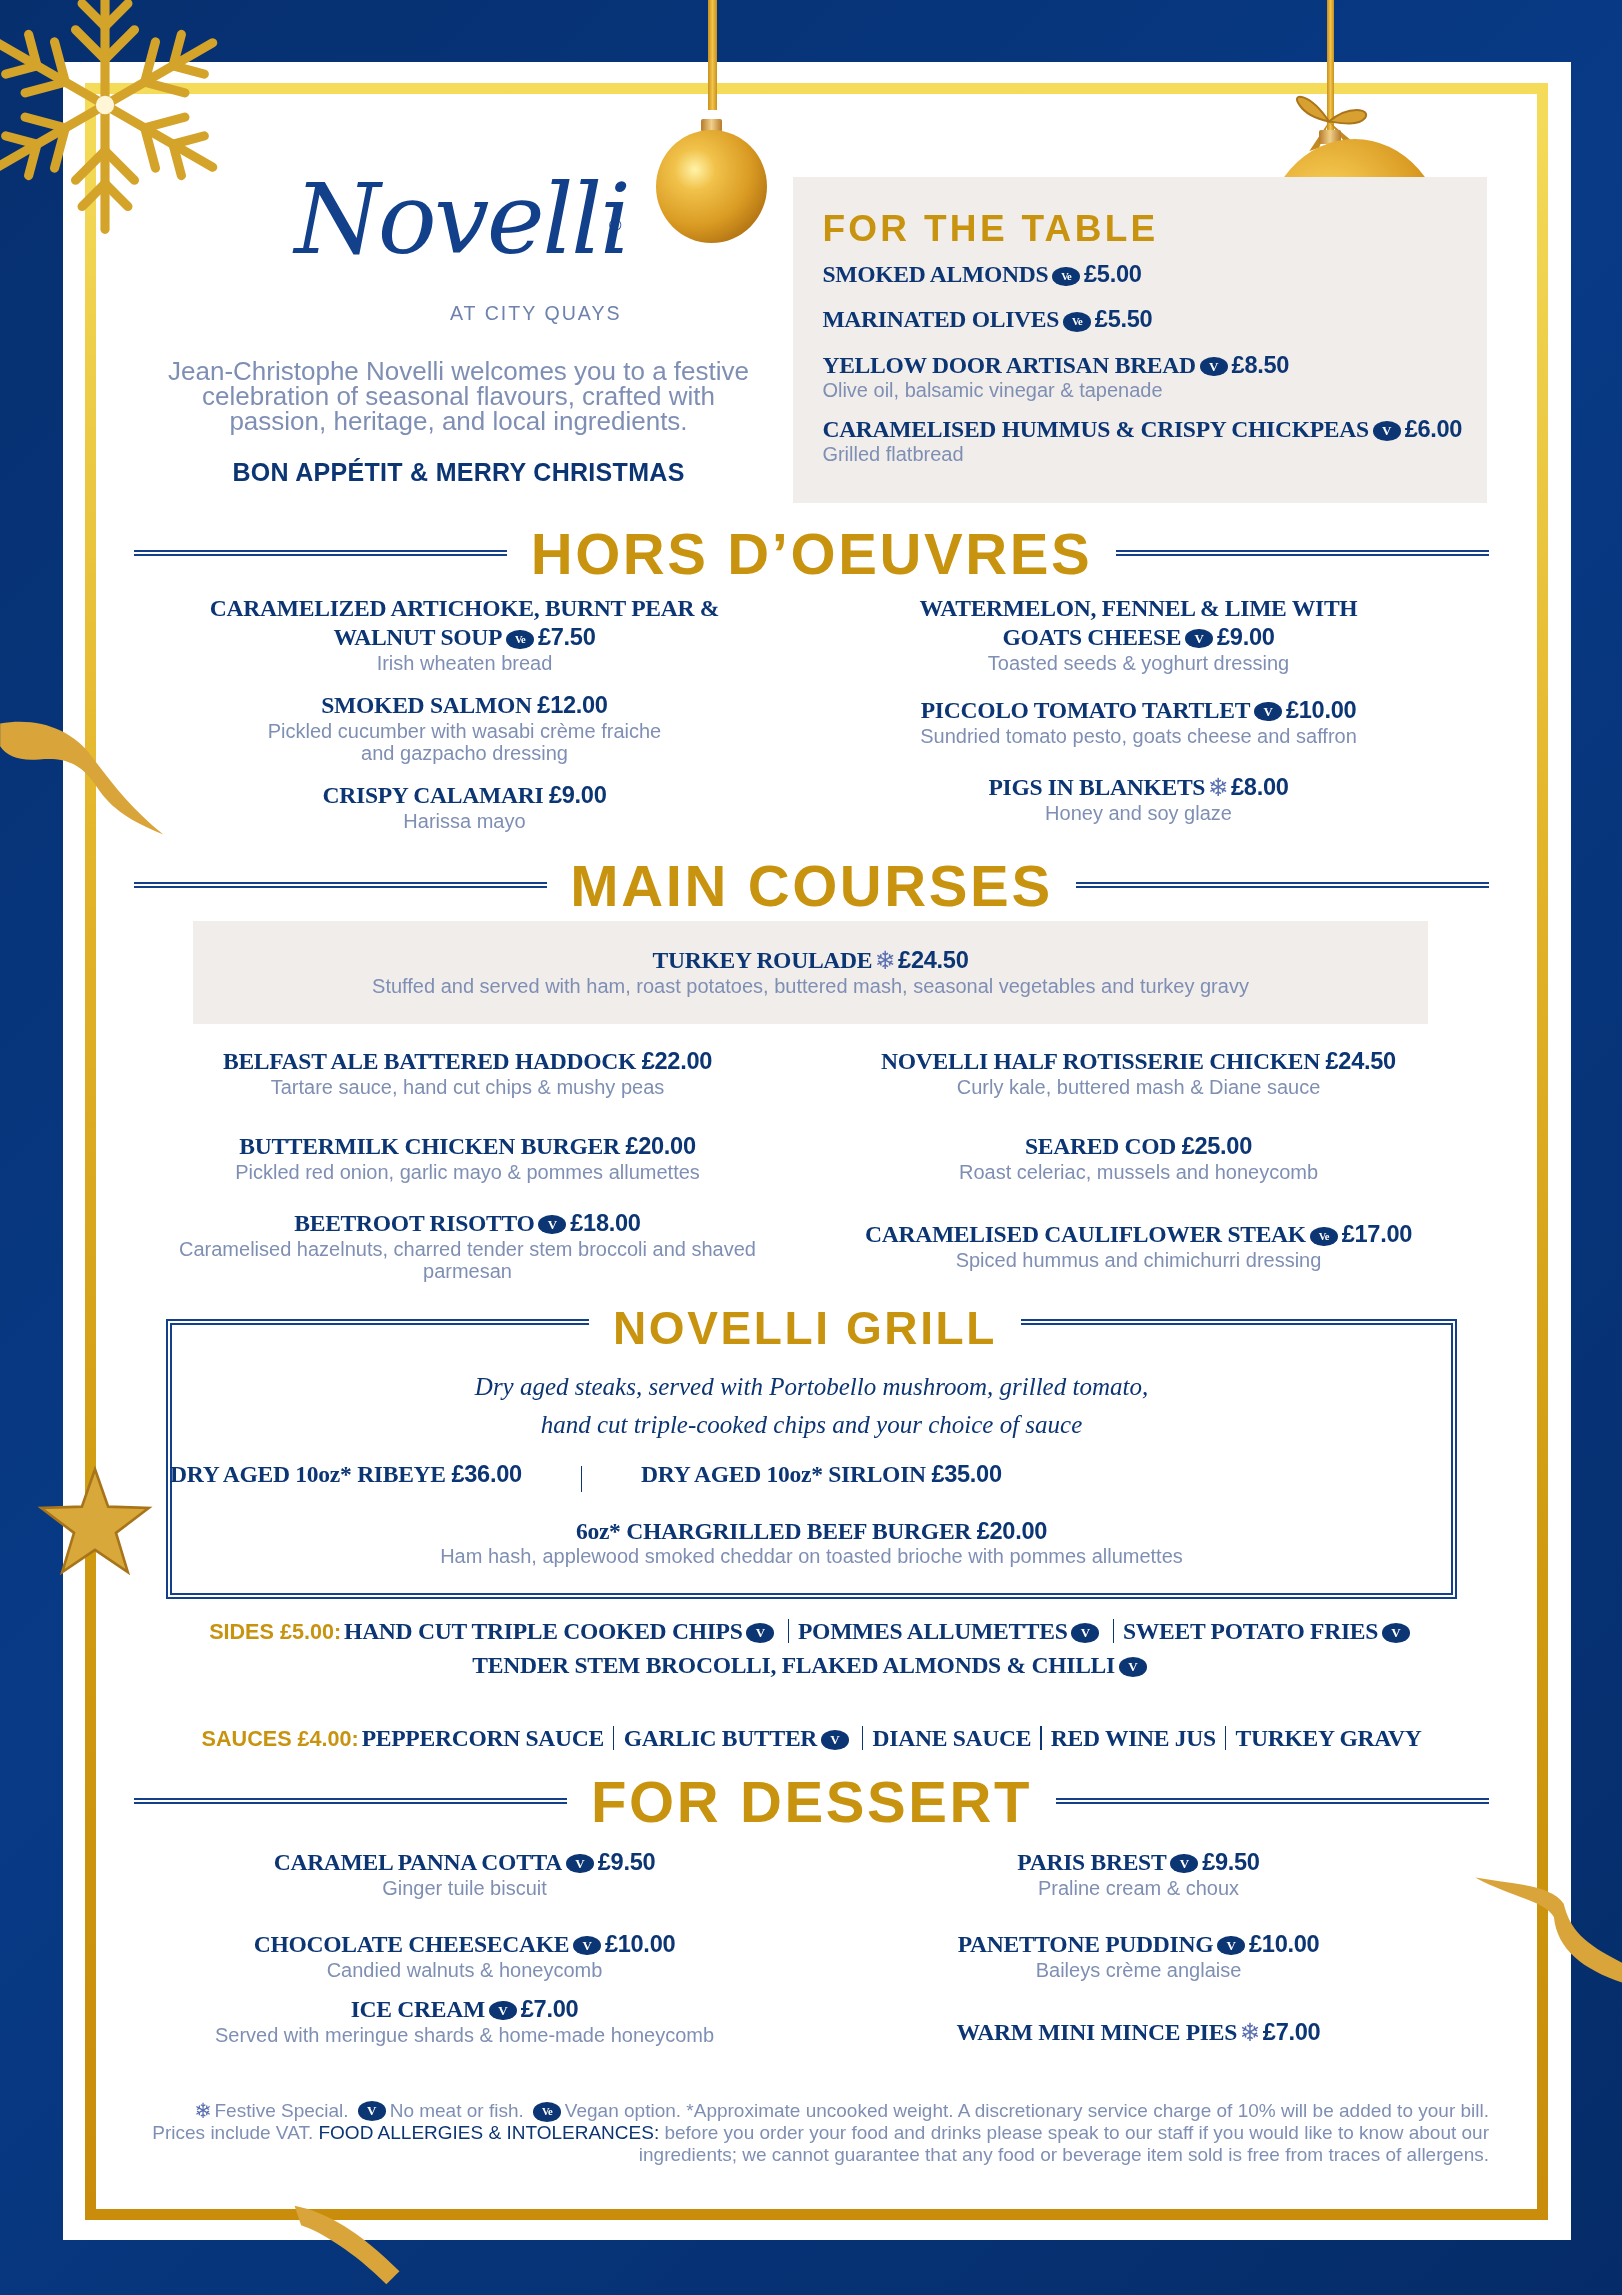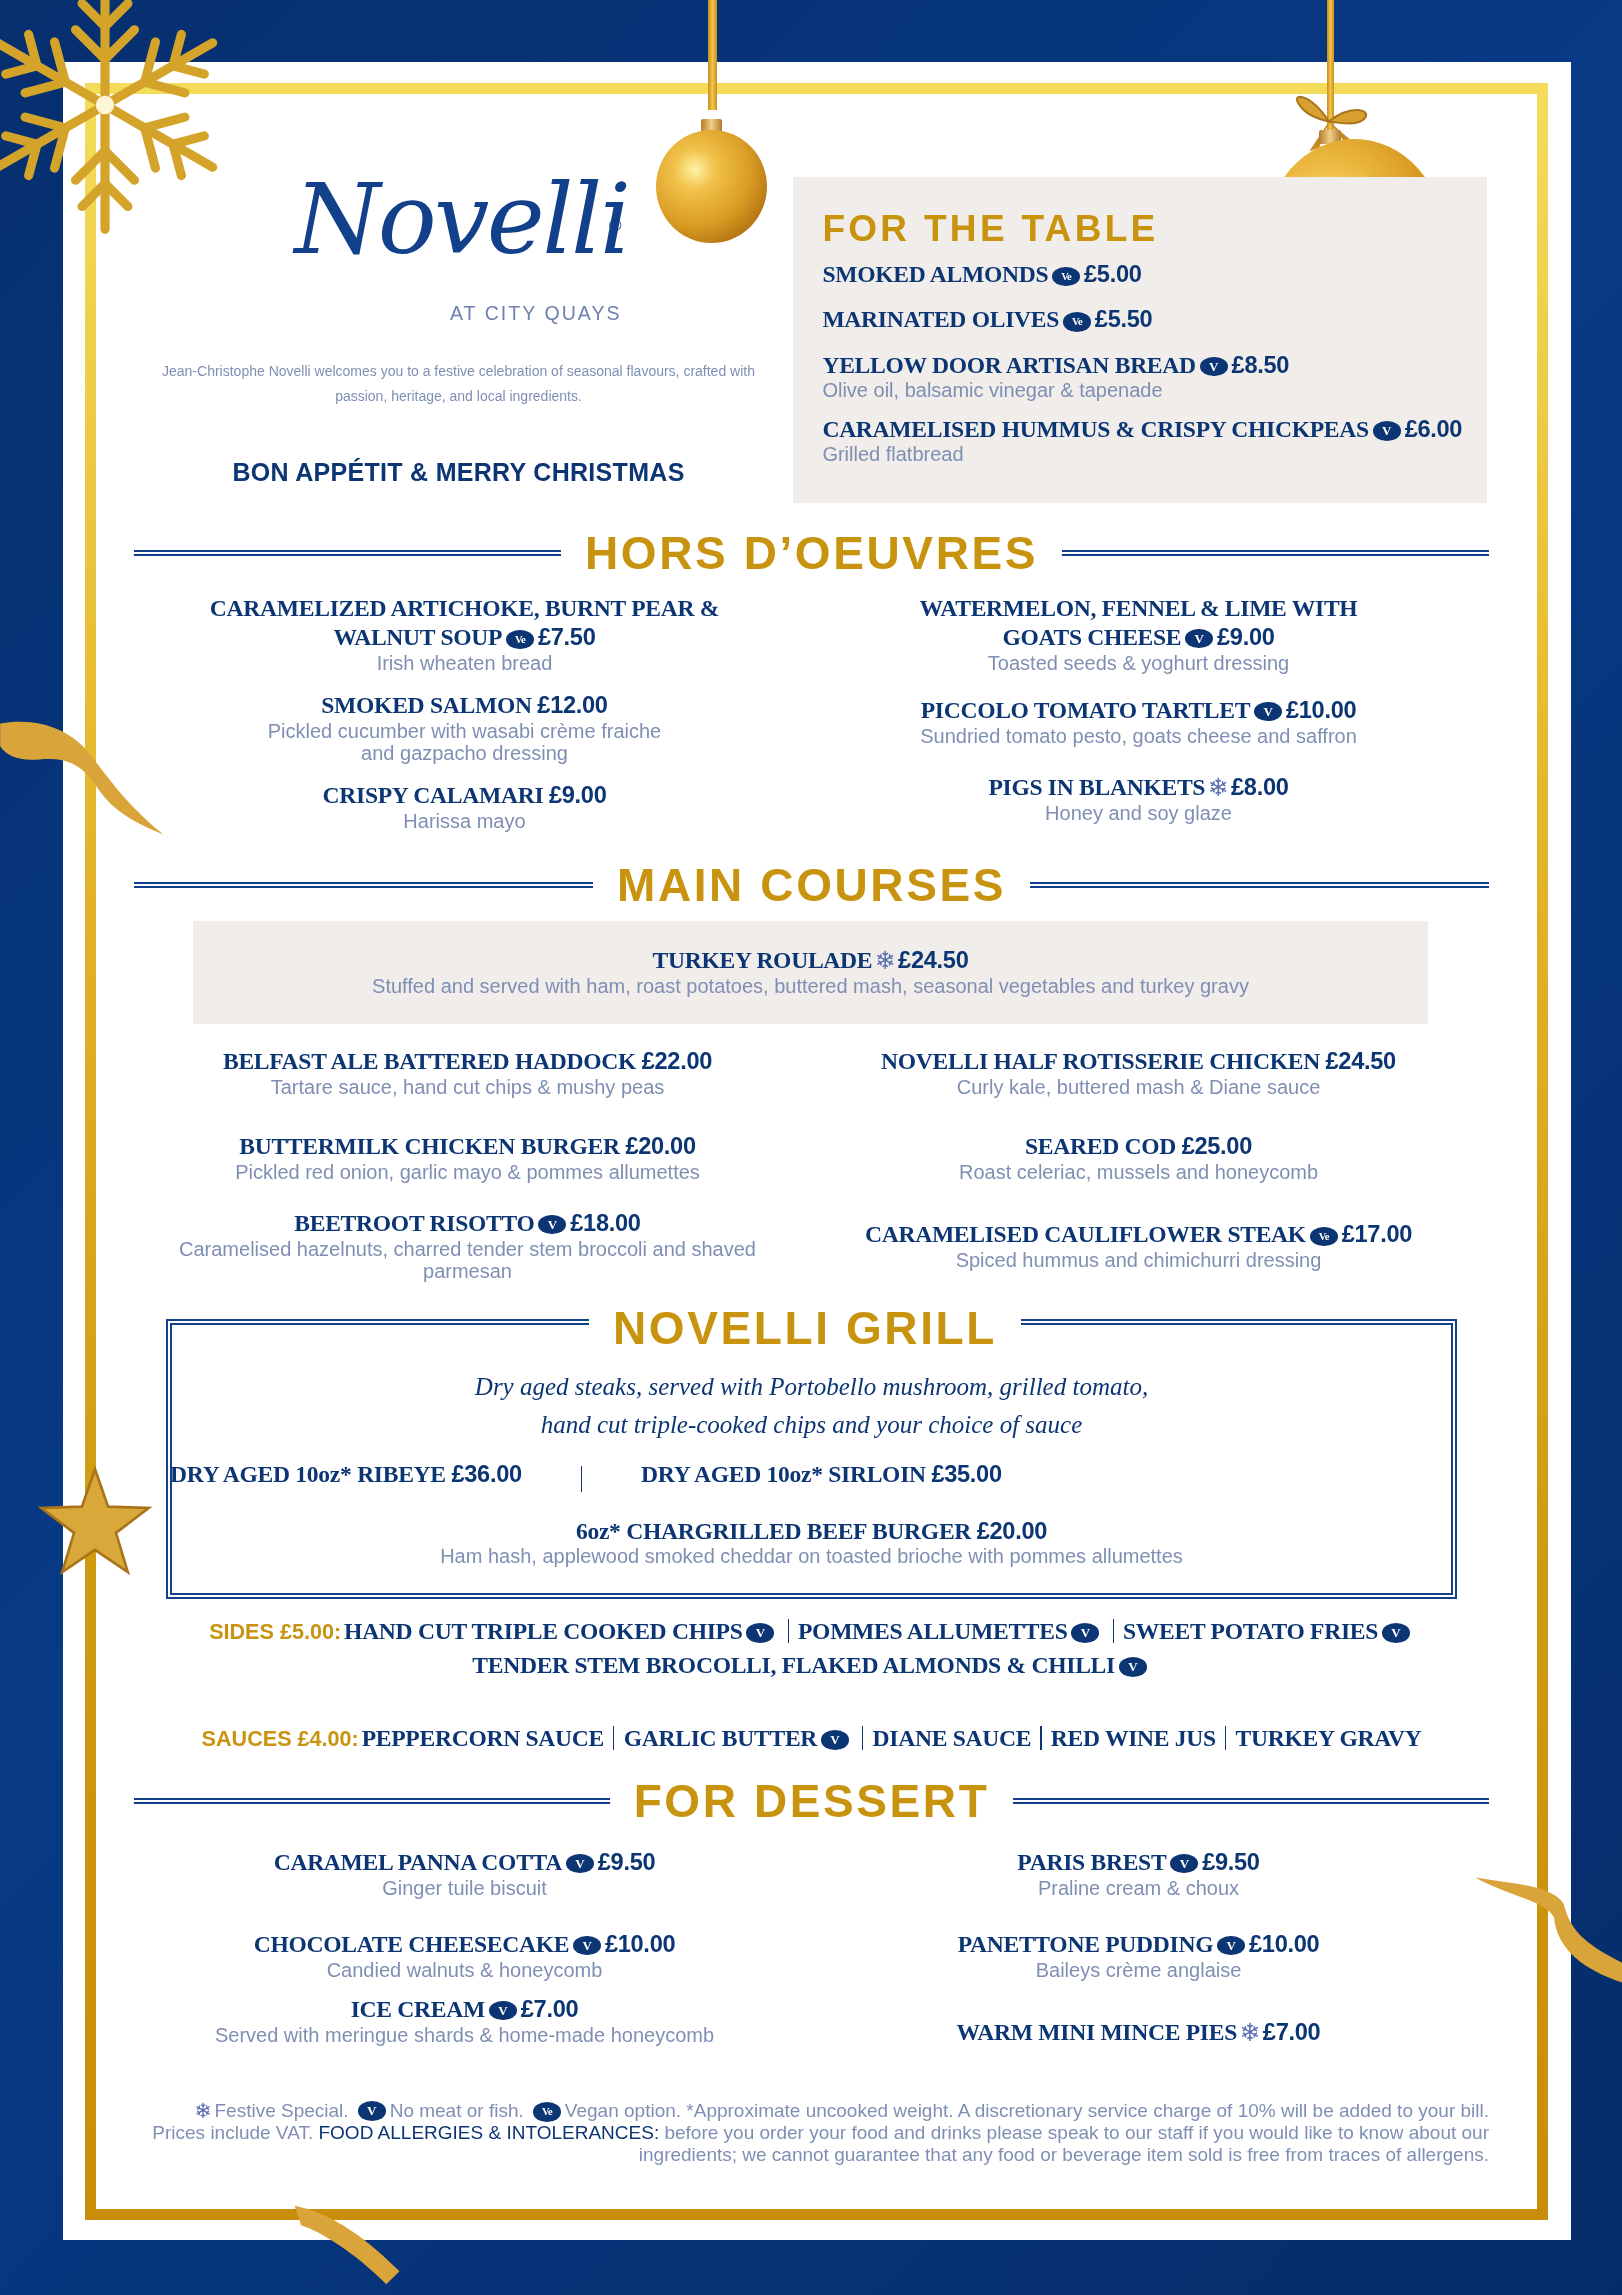--- a/index.html
+++ b/index.html
@@ -15,41 +15,41 @@
     border-image: linear-gradient(180deg, #f4dc5a 0%, #e3b52b 35%, #cf9a10 70%, #c98d0b 100%) 1;
   }
   .abs { position:absolute; }
 
   
   .logo { left:288px; top:131px; width:340px; height:196px; }
   .logo-script { position:absolute; left:6.5px; top:39px; font-family:"DejaVu Serif", serif; font-style:italic;
     font-size:98px; color:#12408a; letter-spacing:-2.6px; line-height:1; }
   .logo-reg { position:absolute; right:6.5px; top:85px; font-size:17px; color:#12408a; }
   .logo-sub { position:absolute; left:162px; top:171px; font-size:19.6px; letter-spacing:2px; color:#6e82ad; }
-  .intro { left:151px; top:359px; width:615px; text-align:center; font-size:14px; line-height:25px; color:#7f8fb4; }
+  .intro { left:151px; top:359px; width:615px; text-align:center; font-size:26px; line-height:25px; color:#7f8fb4; }
   .greet { left:151px; top:458px; width:615px; text-align:center; font-size:25px; font-weight:bold; color:#0c3574; letter-spacing:0.3px; }
 
   
   .table-box { left:793px; top:177px; width:694px; height:326px; background:#f0edea; }
   .table-title { position:absolute; left:29.4px; top:31px; font-size:37px; font-weight:bold; letter-spacing:3.3px; color:#c8930f; }
   .table-list { position:absolute; left:29.4px; top:84px; width:654px; }
   .t-item { margin-bottom:18.3px; }
   .t-item.has-desc { margin-bottom:15.7px; }
   .dish { font-family:"Liberation Serif", serif; font-weight:bold; color:#0c3574; font-size:23.6px; letter-spacing:-0.3px; white-space:nowrap; }
   .price { font-family:"Liberation Sans", sans-serif; font-weight:bold; color:#0c3574; }
   .desc { font-family:"Liberation Sans", sans-serif; color:#7f8fb4; font-size:20px; line-height:22px; }
   .badge { display:inline-flex; align-items:center; justify-content:center; width:28px; height:19.6px; border-radius:50%;
     background:#0c3574; color:#fff; font-family:"Liberation Serif", serif; font-weight:bold; font-size:13px; vertical-align:2px; margin:0 3.9px; }
   .badge.ve { font-size:10.5px; letter-spacing:-0.7px; }
   .snow { color:#5a6fb2; font-size:25px; font-weight:normal; vertical-align:-1.3px; margin:0 2.6px; }
 
   
   .sec { position:absolute; left:134px; width:1355px; height:52px; display:flex; align-items:center; }
   .sec .rule { flex:1; height:6.5px; border-top:2.6px solid #12408a; border-bottom:2.6px solid #12408a; box-sizing:border-box; }
-  .sec .title { padding:0 23.6px; font-size:46px; font-weight:bold; letter-spacing:2.6px; color:#c8930f; white-space:nowrap; }
+  .sec .title { padding:0 23.6px; font-size:58px; font-weight:bold; letter-spacing:2.6px; color:#c8930f; white-space:nowrap; }
 
   .col { position:absolute; text-align:center; }
   .col .item { margin-bottom:17px; }
   .col .dish { font-size:23.6px; line-height:29px; white-space:normal; }
 
   
   .feature { left:193px; top:921px; width:1235px; height:103px; background:#f0edea; text-align:center; }
   .feature .dish { display:block; margin-top:26px; }
 
   

